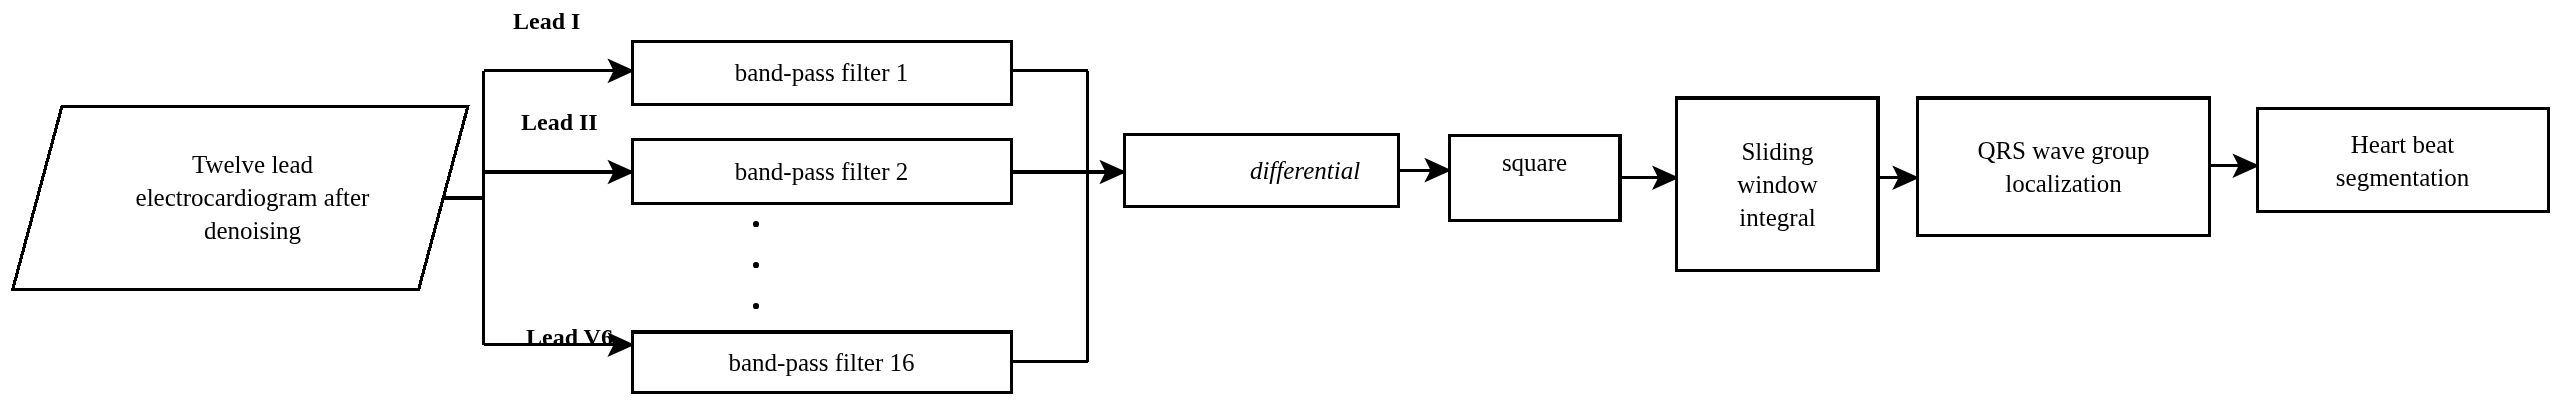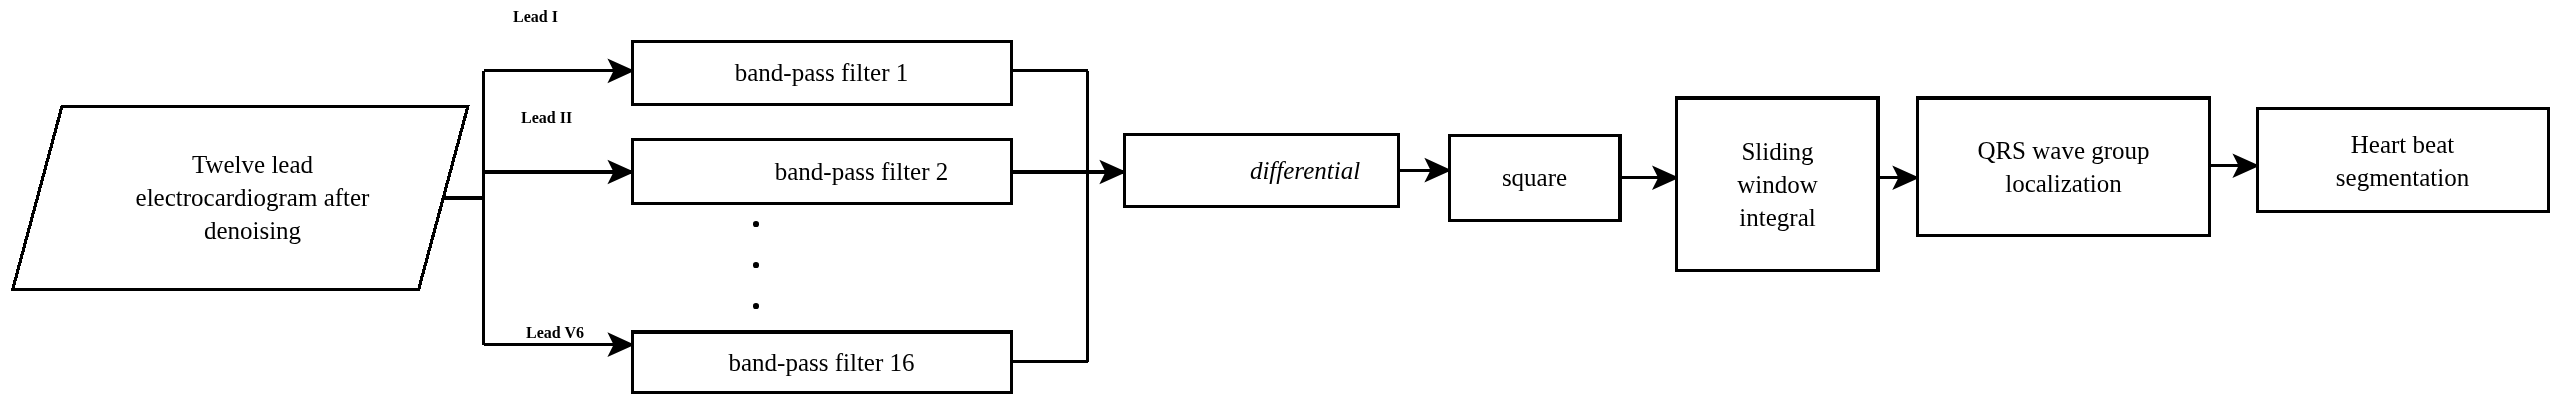--- a/index.html
+++ b/index.html
@@ -33,21 +33,21 @@
     font-family: "Liberation Serif", "DejaVu Serif", serif;
     font-size: 25px;
     line-height: 1.32;
     white-space: pre-line;
     pointer-events: none;
   }
   .lead-label {
     position: absolute;
     color: #000000;
     font-family: "Liberation Serif", "DejaVu Serif", serif;
-    font-size: 16px;
+    font-size: 24px;
     font-weight: bold;
     white-space: nowrap;
     pointer-events: none;
   }
   .ellipsis-dot {
     position: absolute;
     width: 5.7px;
     height: 5.7px;
     background: #000000;
     border-radius: 50%;
@@ -111,33 +111,33 @@
 denoising</div>
 
   <div class="lead-label" style="left:513px; top:7.6px;">Lead I</div>
 
   <div class="lead-label" style="left:513px; top:109px;margin-left:8px;">Lead II</div>
 
   <div class="lead-label" style="left:506px; top:324px;margin-left:20px;">Lead V6</div>
 
   <div class="node-label" style="left:632px; top:41px; width:379px; height:63px;text-align:center;">band-pass filter 1</div>
 
-  <div class="node-label" style="left:632px; top:139px; width:379px; height:64px;padding-left:40px;">band-pass filter 2</div>
+  <div class="node-label" style="left:632px; top:139px; width:379px; height:64px;">band-pass filter 2</div>
 
   <div class="node-label" style="left:632px; top:332px; width:379px; height:60px;">band-pass filter 16</div>
 
   <div style="position:absolute; left:753px; top:221px; width:8.9px; height:92px;">
     <span class="ellipsis-dot" style="left:0; top:0;"></span>
     <span class="ellipsis-dot" style="left:0; top:41px;"></span>
     <span class="ellipsis-dot" style="left:0; top:82px;"></span>
   </div>
 
   <div class="node-label" style="left:1168px; top:134px; width:274px; height:72px;font-style:italic;">differential</div>
 
-  <div class="node-label" style="left:1449px; top:135px; width:171px; height:85px;">square</div>
+  <div class="node-label" style="left:1449px; top:120px; width:171px; height:85px;">square</div>
 
   <div class="node-label" style="left:1917px; top:98px; width:293px; height:137px;">QRS wave group
 localization</div>
 
   <div class="node-label" style="left:1677px; top:98px; width:201px; height:173px;">Sliding
 window
 integral</div>
 
   <div class="node-label" style="left:2257px; top:109px; width:291px; height:103px;">Heart beat
 segmentation</div>

